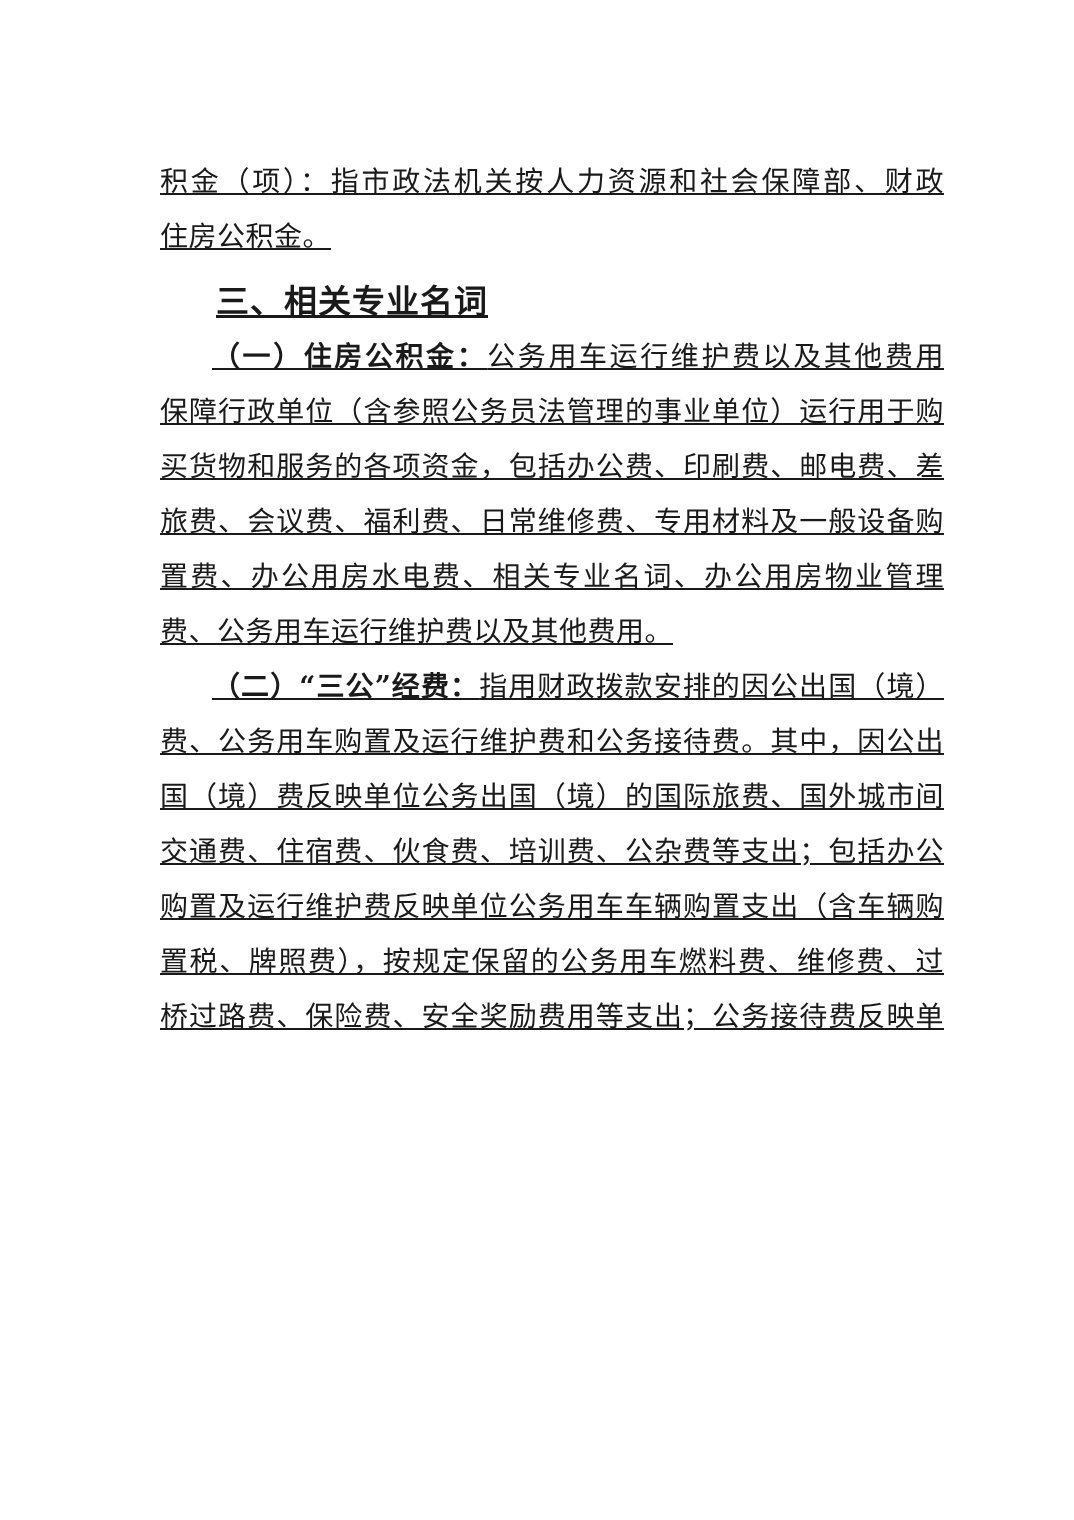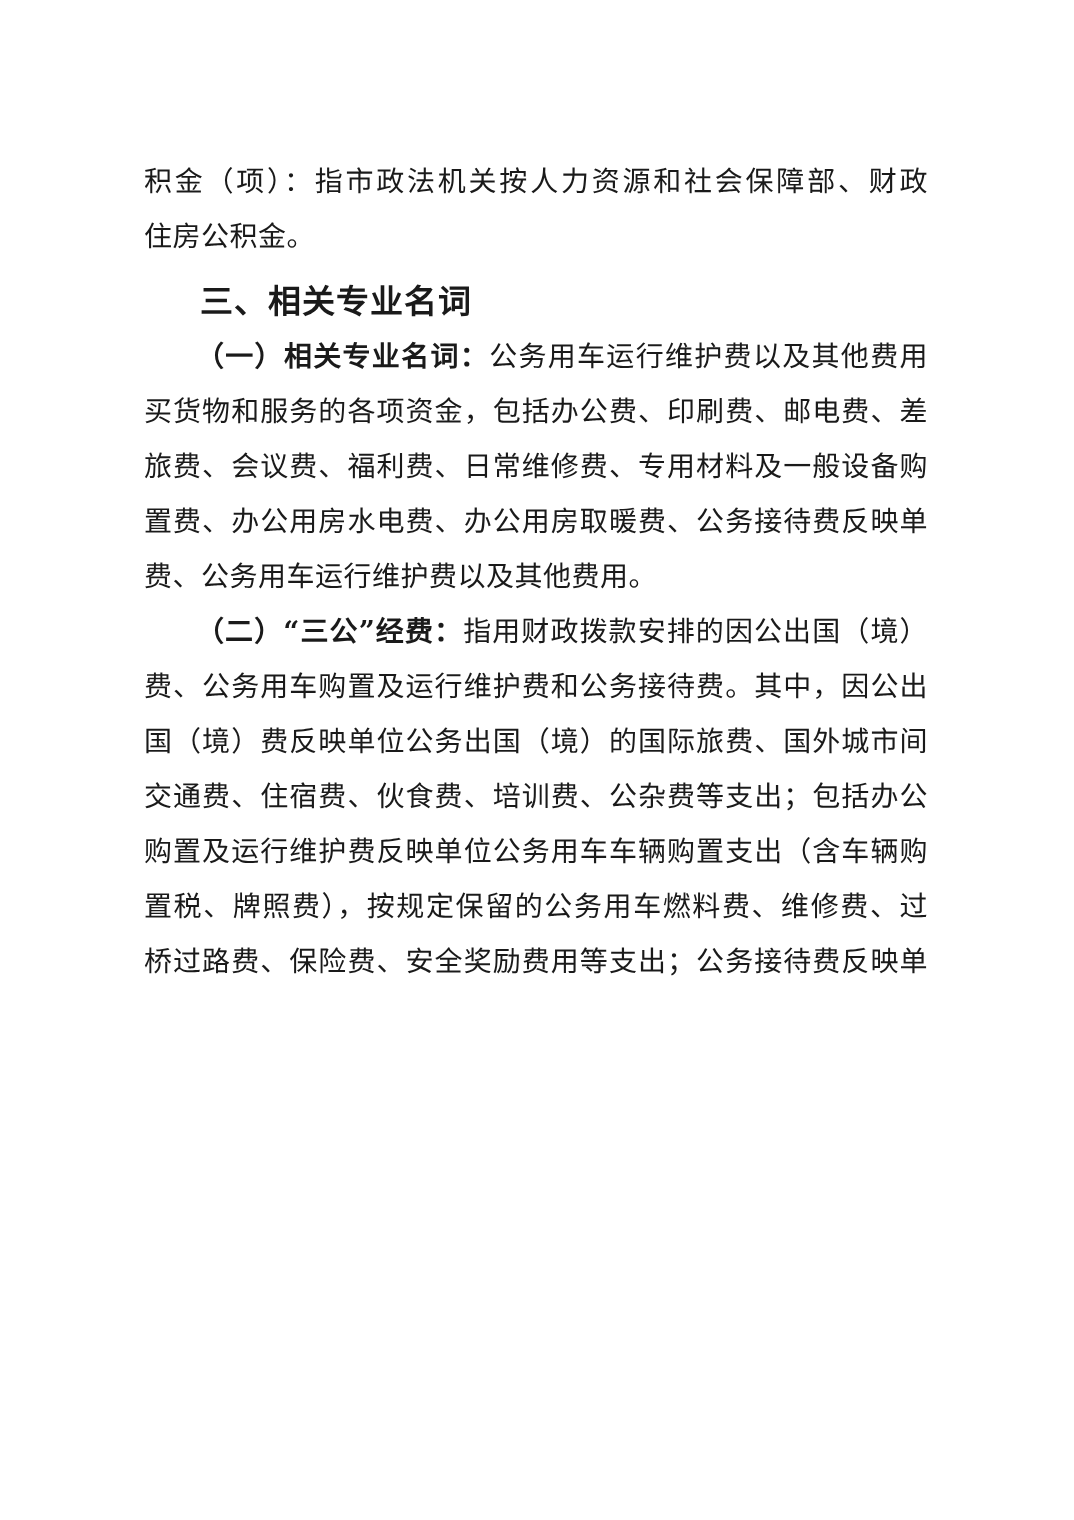--- a/index.html
+++ b/index.html
@@ -7,23 +7,24 @@
     position: relative;
     width: 1074px;
     height: 1520px;
     background: #ffffff;
     color: #1a1a1a;
     font-family: "DejaVu Serif", "Liberation Serif", serif;
     overflow: hidden;
   }
   .content {
     position: absolute;
-    left: 144px;
+    left: 160px;
     top: 154px;
     width: 784px;
+    text-decoration: underline;
   }
   .line {
     height: 55px;
     line-height: 55px;
     font-size: 28px;
     text-align: justify;
     text-align-last: justify;
     letter-spacing: 0.5px;
     white-space: normal;
     overflow: hidden;
@@ -58,24 +59,25 @@
   <div class="content">
 
     <div class="para">
       <div class="line">积金（项）：指市政法机关按人力资源和社会保障部、财政</div>
       <div class="line last">住房公积金。</div>
     </div>
 
     <div class="heading">三、相关专业名词</div>
 
     <div class="para">
-      <div class="line first"><span class="lead">（一）相关专业名词：</span><span>公务用车运行维护费以及其他费用</span></div>
+      <div class="line first"><span class="lead">（一）住房公积金：</span><span>公务用车运行维护费以及其他费用</span></div>
+      <div class="line">保障行政单位（含参照公务员法管理的事业单位）运行用于购</div>
       <div class="line">买货物和服务的各项资金，包括办公费、印刷费、邮电费、差</div>
       <div class="line">旅费、会议费、福利费、日常维修费、专用材料及一般设备购</div>
-      <div class="line">置费、办公用房水电费、办公用房取暖费、公务接待费反映单</div>
+      <div class="line">置费、办公用房水电费、相关专业名词、办公用房物业管理</div>
       <div class="line last">费、公务用车运行维护费以及其他费用。</div>
     </div>
 
     <div class="para">
       <div class="line first"><span class="lead">（二）“三公”经费：</span><span>指用财政拨款安排的因公出国（境）</span></div>
       <div class="line">费、公务用车购置及运行维护费和公务接待费。其中，因公出</div>
       <div class="line">国（境）费反映单位公务出国（境）的国际旅费、国外城市间</div>
       <div class="line">交通费、住宿费、伙食费、培训费、公杂费等支出；包括办公费</div>
       <div class="line">购置及运行维护费反映单位公务用车车辆购置支出（含车辆购</div>
       <div class="line">置税、牌照费），按规定保留的公务用车燃料费、维修费、过</div>

